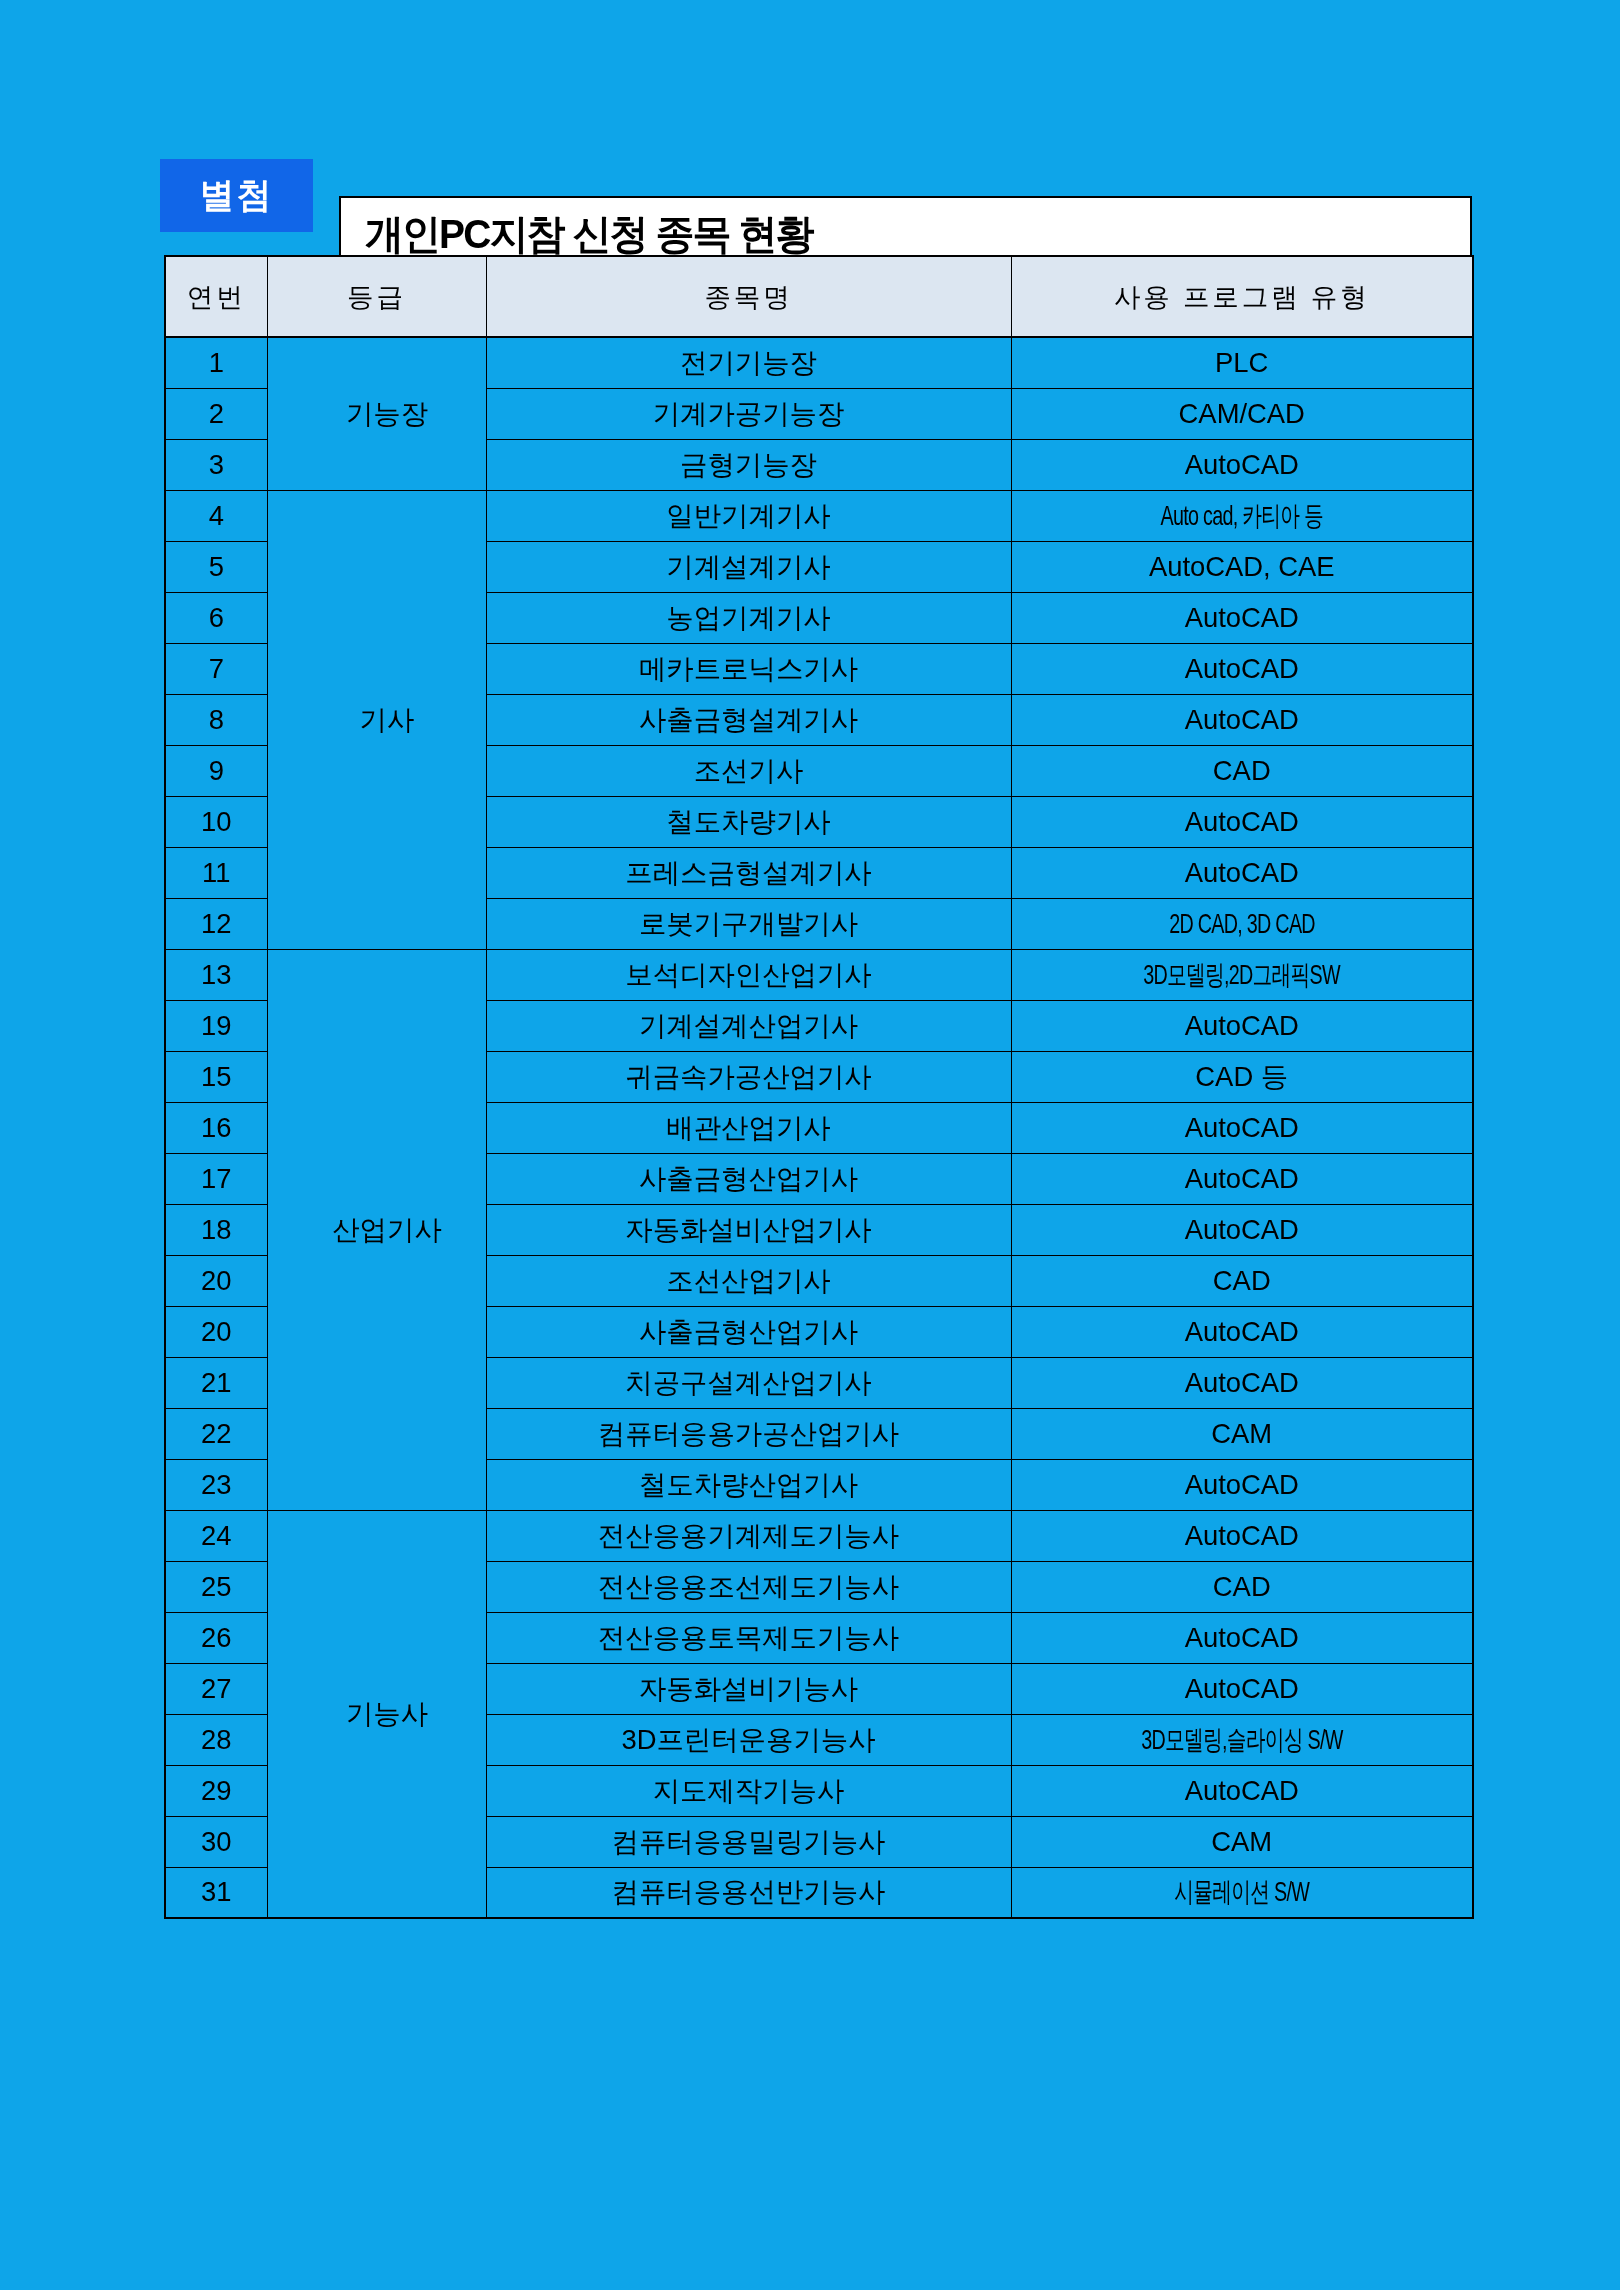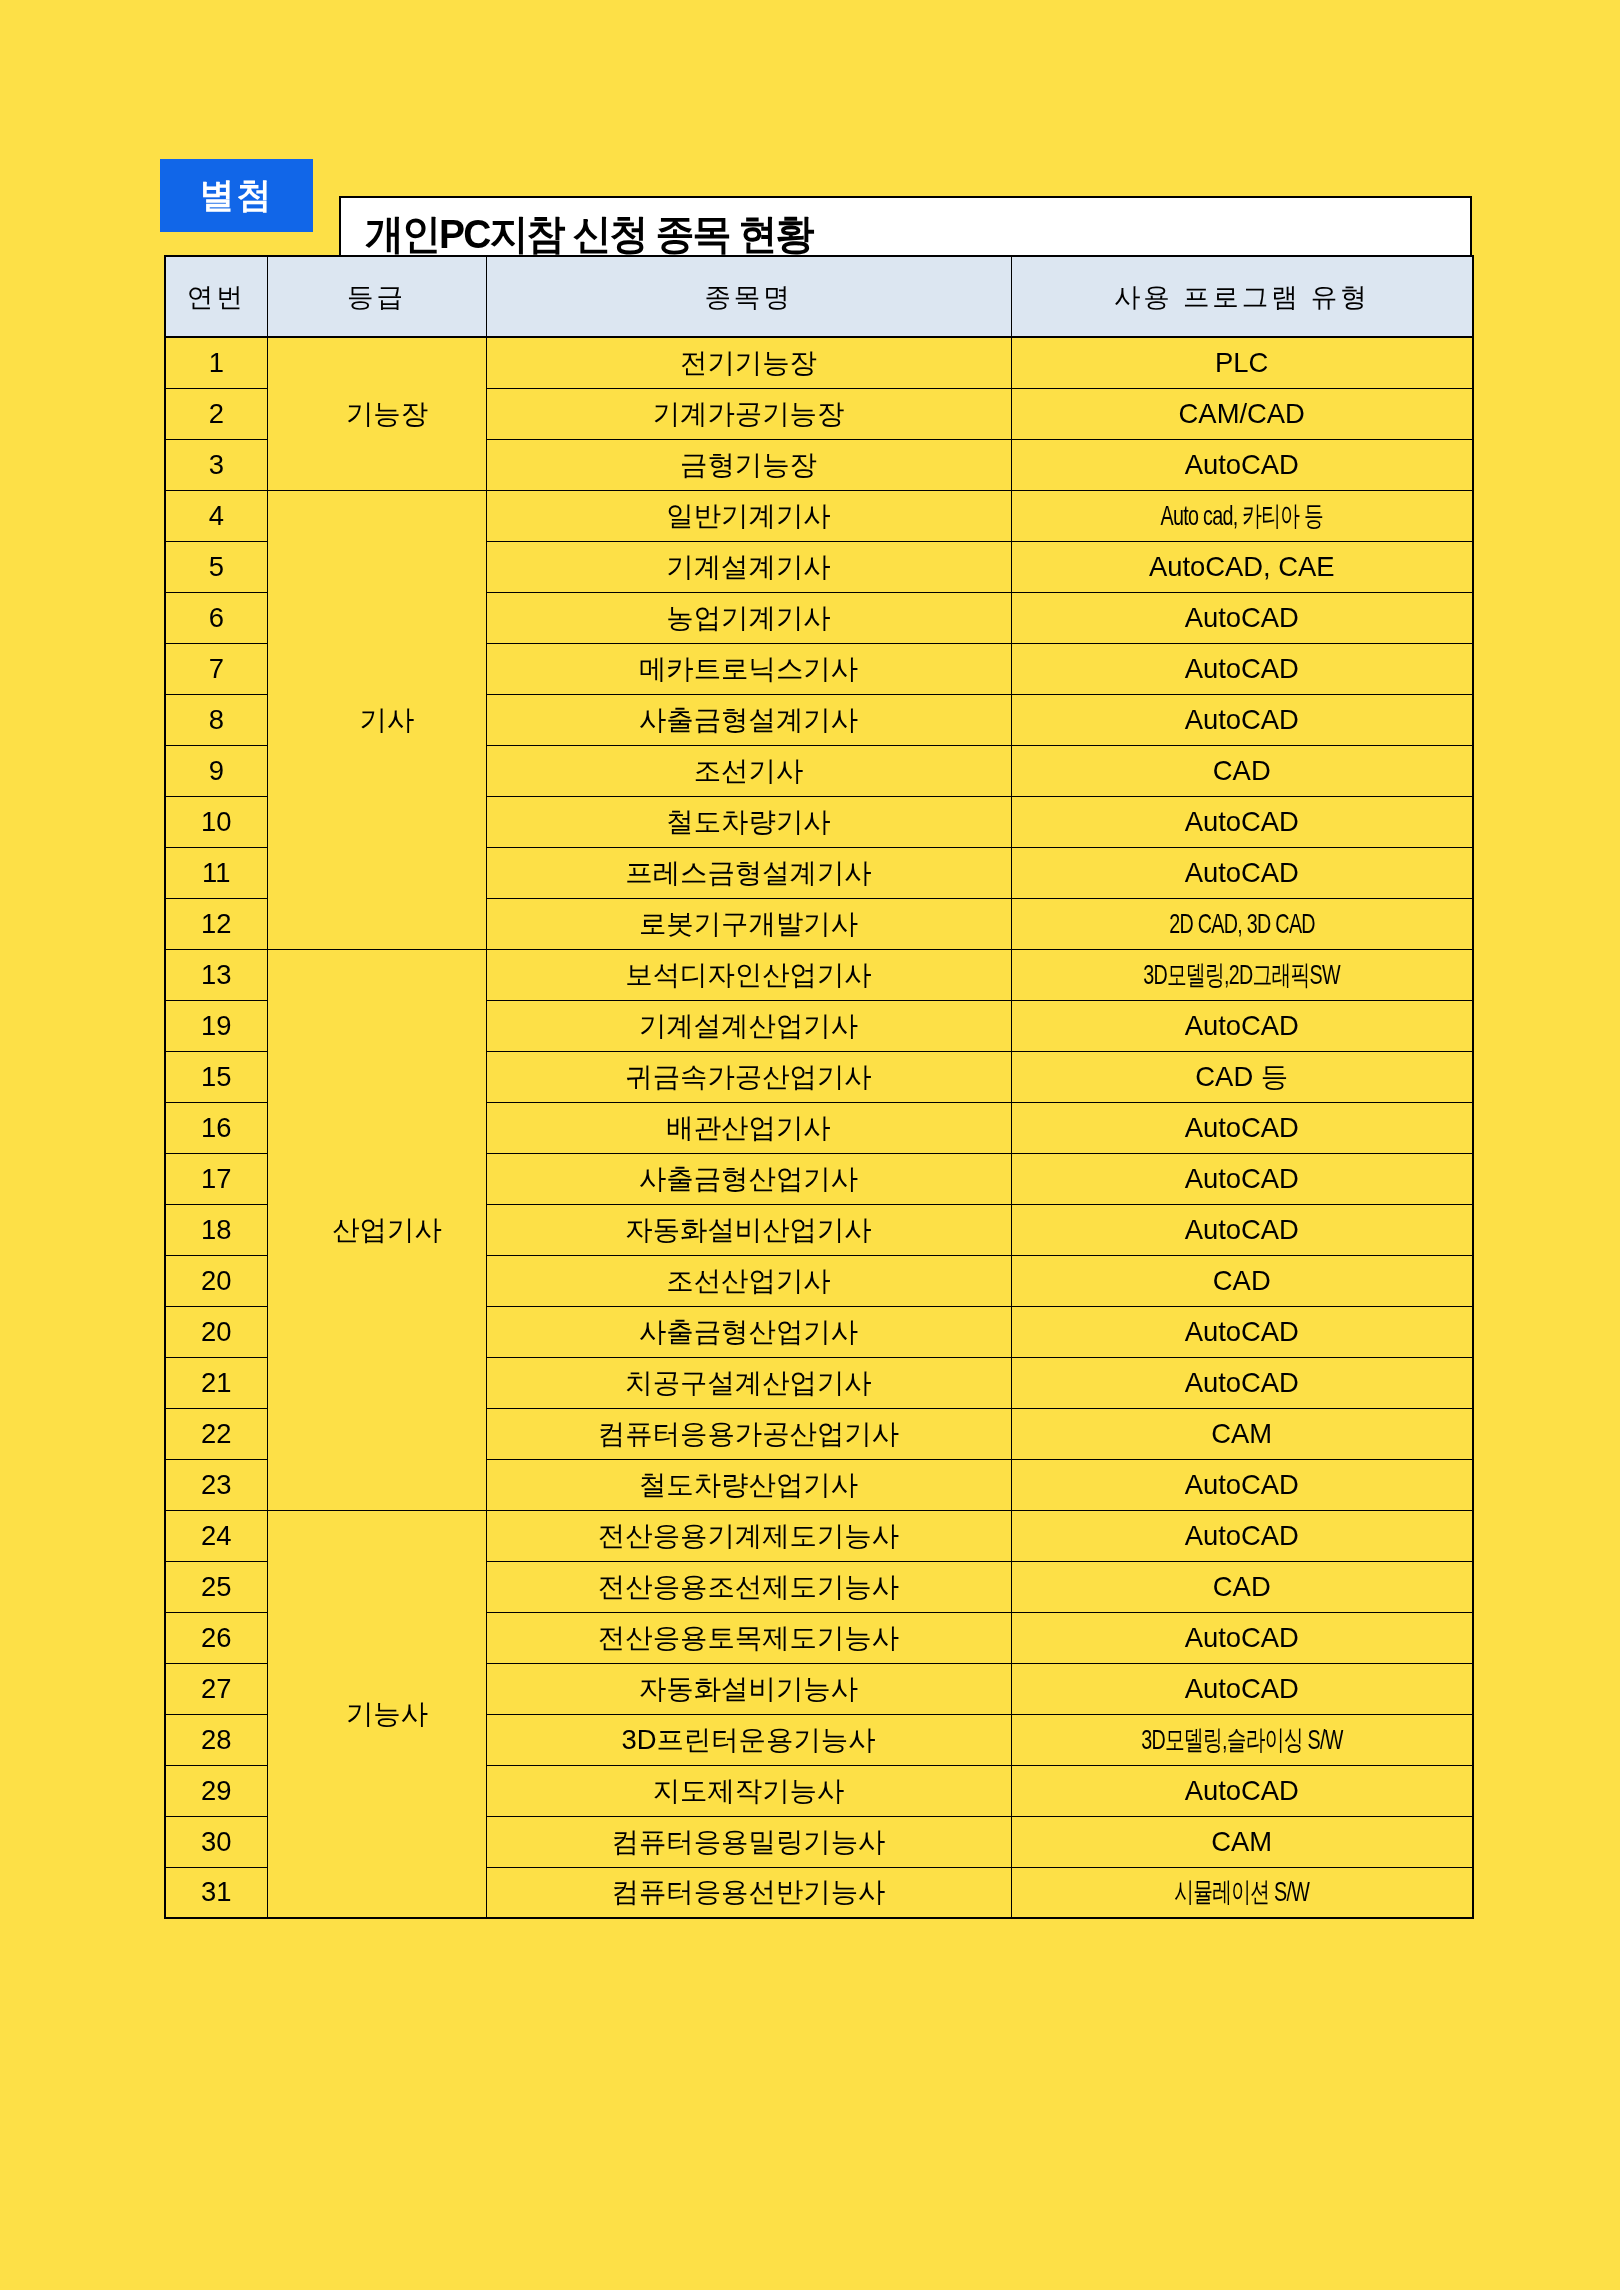--- a/index.html
+++ b/index.html
@@ -10,21 +10,21 @@
   *{margin:0;padding:0;box-sizing:border-box;}
   html,body{background:#ffffff;}
   body{
     font-family:"Liberation Sans","DejaVu Sans",sans-serif;
     color:#000;
   }
   .page{
     position:relative;
     width:1620px;
     height:2291px;
-    background:#fde047;
+    background:#0ea5e9;
     overflow:hidden;
   }
   
   .attach-badge{
     position:absolute;
     left:160px; top:159px;
     width:153px; height:73px;
     background:var(--accent-blue);
     color:#ffffff;
     display:flex; align-items:center; justify-content:center;

